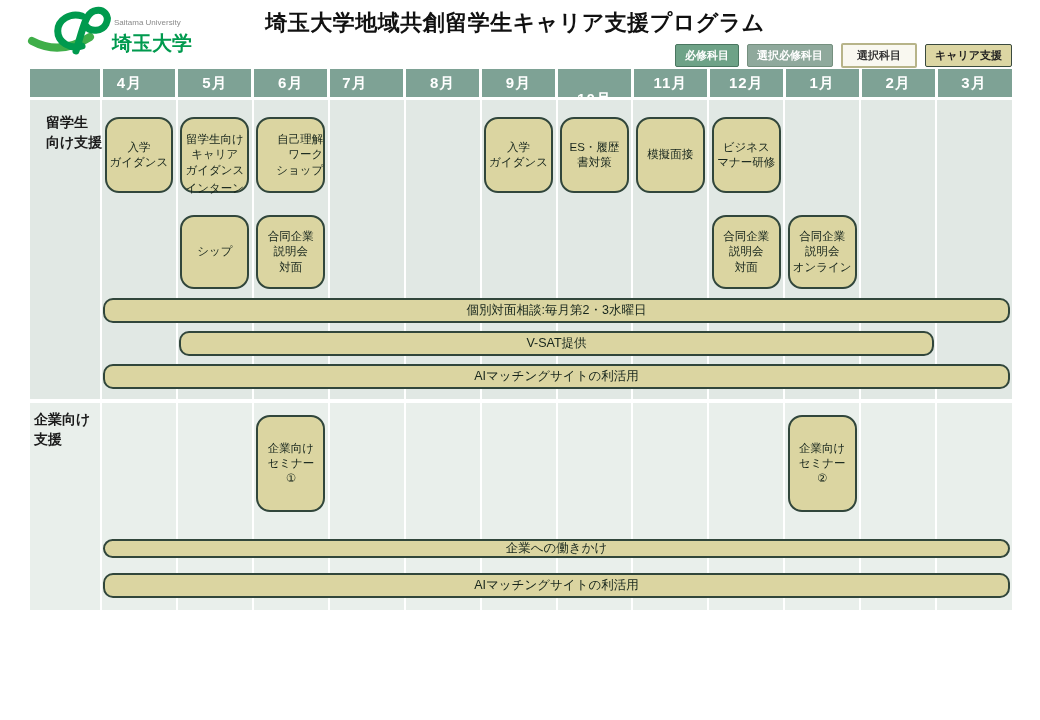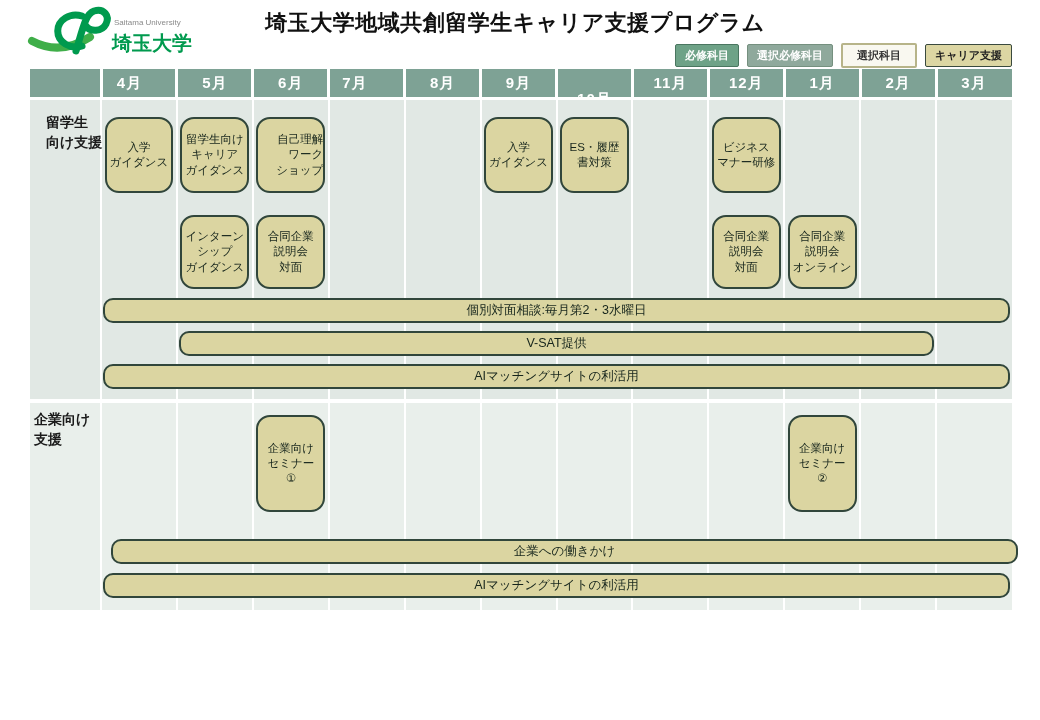--- a/index.html
+++ b/index.html
@@ -121,25 +121,28 @@
         <div>ショップ</div>
       </div>
       <div class="event-box" style="left: 484.083px; top: 117px; width: 68.9167px; height: 76px;">
         <div>入学</div>
         <div>ガイダンス</div>
       </div>
       <div class="event-box" style="left: 560px; top: 117px; width: 68.9167px; height: 76px;">
         <div>ES・履歴</div>
         <div>書対策</div>
       </div>
+      <div class="event-box" style="left: 635.917px; top: 117px; width: 68.9167px; height: 76px;">
+        <div>模擬面接</div>
+      </div>
       <div class="event-box" style="left: 711.833px; top: 117px; width: 68.9167px; height: 76px;">
         <div>ビジネス</div>
         <div>マナー研修</div>
       </div>
-      <div class="event-box" style="left: 180.417px; top: 215px; width: 68.9167px; height: 74px;">
+      <div class="event-box" style="left: 180.417px; top: 215px; width: 68.9167px; height: 74px; gap: 48px;">
         <div>インターン</div>
         <div>シップ</div>
         <div>ガイダンス</div>
       </div>
       <div class="event-box" style="left: 256.333px; top: 215px; width: 68.9167px; height: 74px;">
         <div>合同企業</div>
         <div>説明会</div>
         <div>対面</div>
       </div>
       <div class="event-box" style="left: 711.833px; top: 215px; width: 68.9167px; height: 74px;">
@@ -175,16 +178,16 @@
       <div class="event-box" style="left: 256.333px; top: 415px; width: 68.9167px; height: 97px;">
         <div>企業向け</div>
         <div>セミナー</div>
         <div>①</div>
       </div>
       <div class="event-box" style="left: 787.75px; top: 415px; width: 68.9167px; height: 97px;">
         <div>企業向け</div>
         <div>セミナー</div>
         <div>②</div>
       </div>
-      <div class="period-bar" style="left: 103px; top: 539px; width: 907px; height: 25px; margin-left: 8px;">企業への働きかけ</div>
+      <div class="period-bar" style="left: 103px; top: 539px; width: 907px; height: 19px;">企業への働きかけ</div>
       <div class="period-bar" style="left: 103px; top: 573px; width: 907px; height: 25px;">AIマッチングサイトの利活用</div>
     </div>
 </div>
 
 </body></html>

